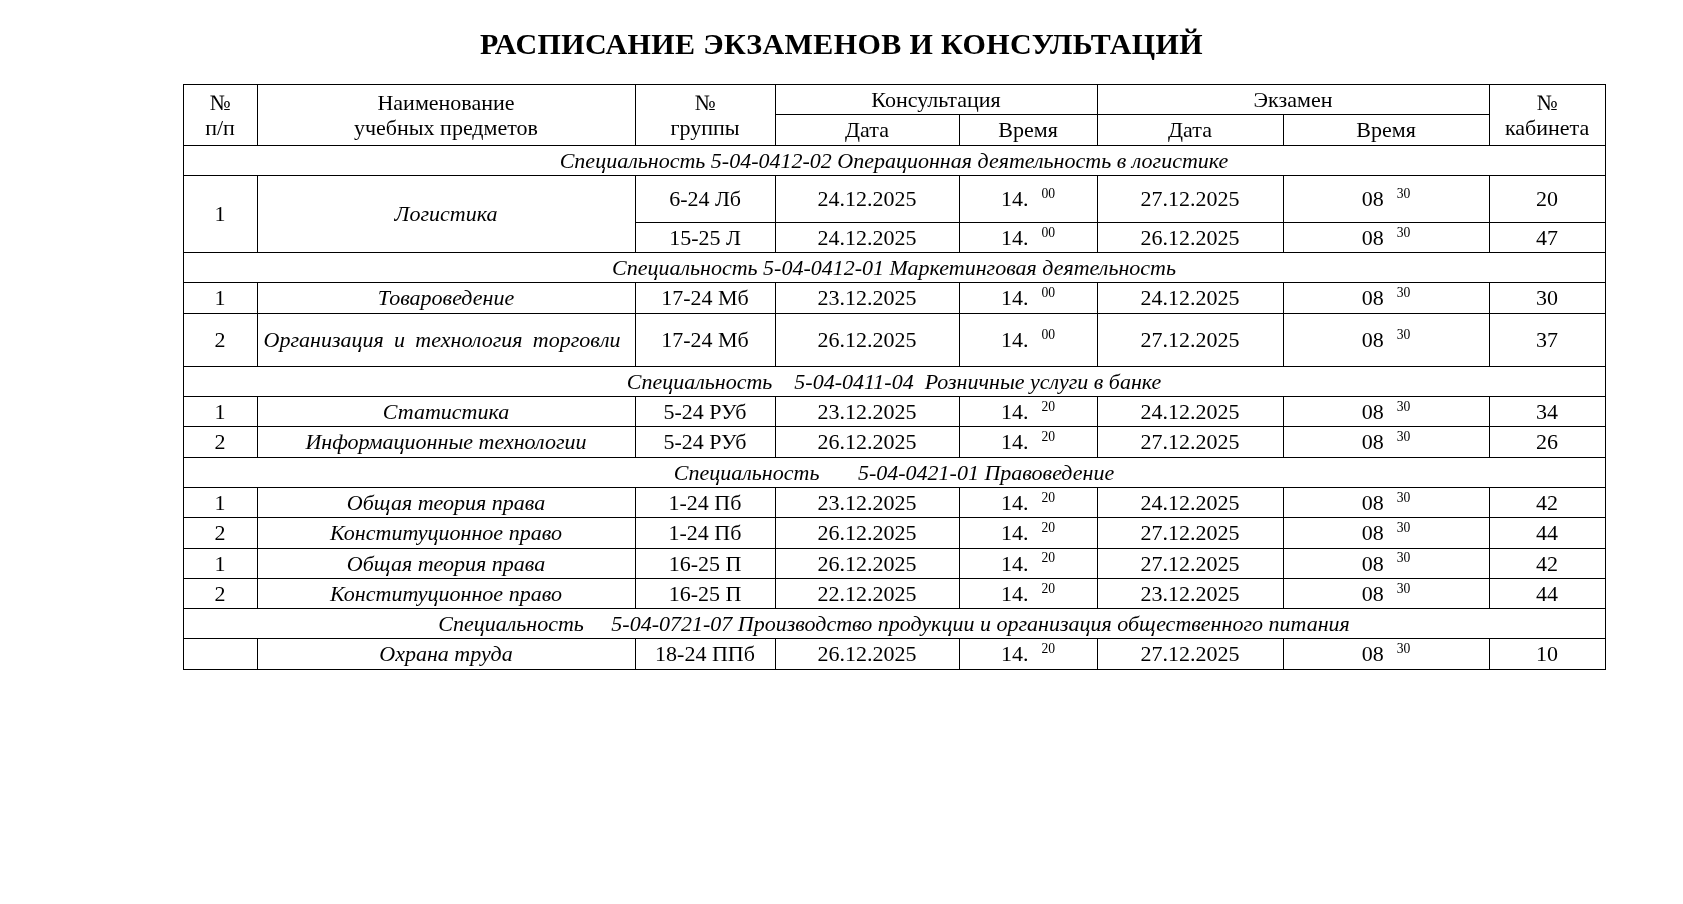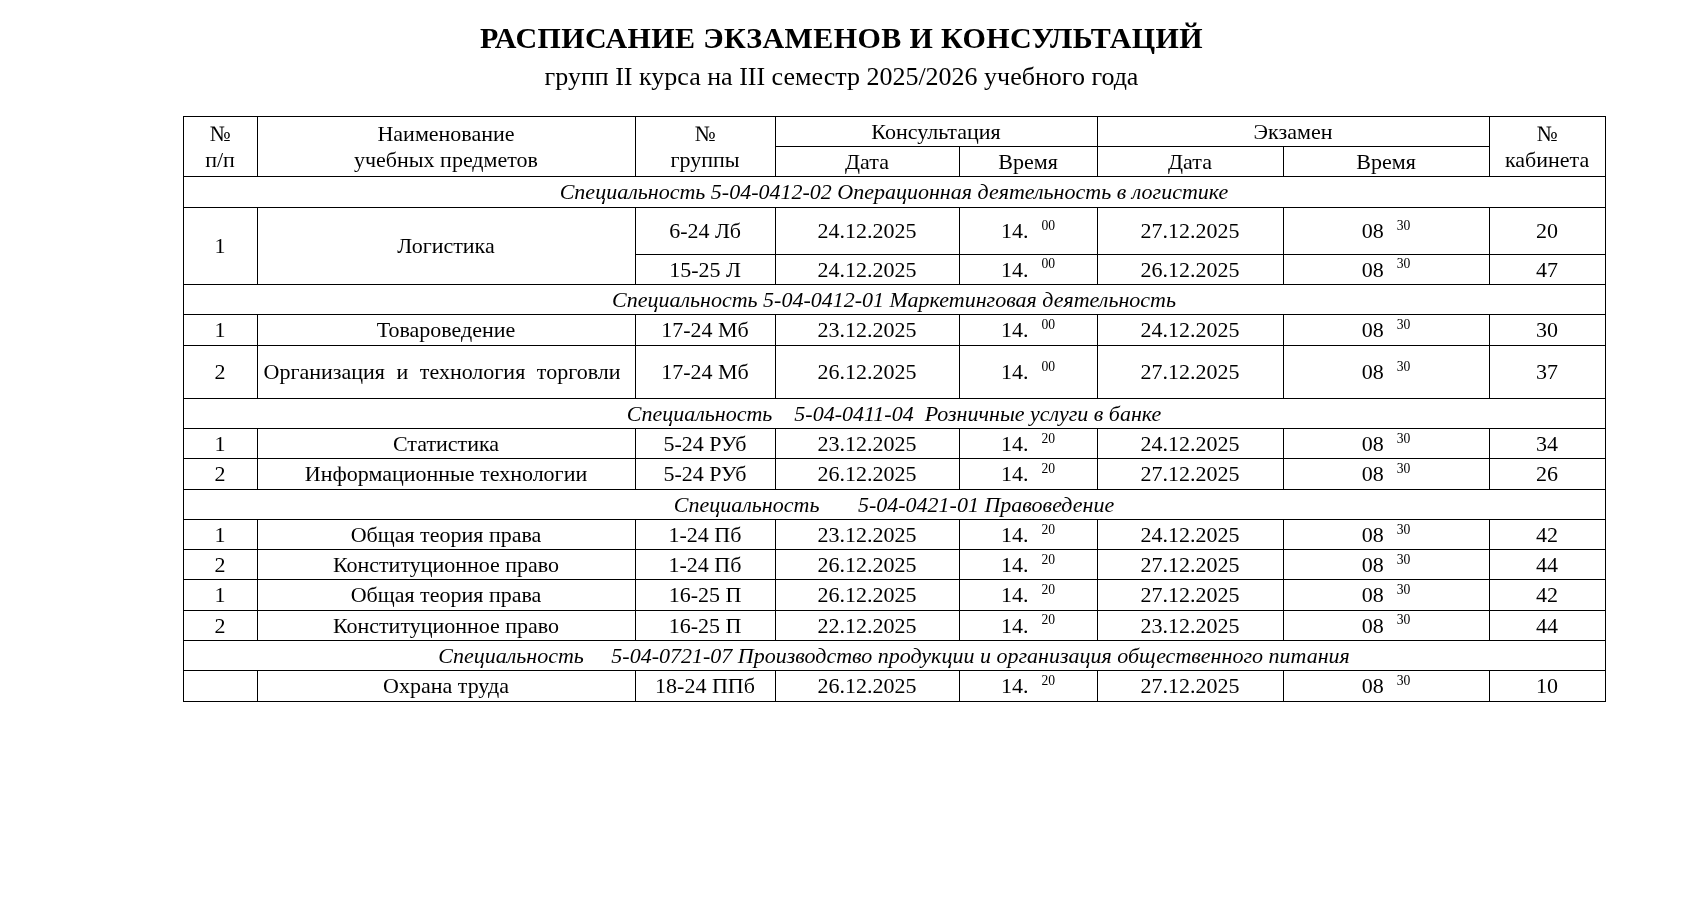--- a/index.html
+++ b/index.html
@@ -13,21 +13,21 @@
     height: 904px;
     font-family: "Liberation Serif", "DejaVu Serif", serif;
     color: #000000;
     overflow: hidden;
   }
   .page {
     width: 1683px;
     height: 904px;
     position: relative;
     box-sizing: border-box;
-    padding: 3px;
+    padding: 9px;
   }
   
   .title-block {
     text-align: center;
     padding-top: 18px;
   }
   .doc-title {
     font-size: 30px;
     font-weight: bold;
     letter-spacing: 0.4px;
@@ -81,20 +81,21 @@
     font-size: 22px;
     padding: 7px 6px 7px 14px;
     white-space: pre;
     margin-left: 32px;
   }
   
   td.subject {
     text-align: left;
     padding-left: 14px;
     padding-right: 10px;
+    font-style: italic;
   }
   td.subject.justify {
     text-align: justify;
     text-align-last: justify;
     padding-right: 14px;
   }
   td.subject.italic {
   }
   
   .time sup {
@@ -107,21 +108,20 @@
   .row-tall td { height: 42px; }
   .row-double td { height: 48px; }
 </style>
 </head>
 <body>
 
 <div class="page">
 
   <div class="title-block">
     <h1 class="doc-title">РАСПИСАНИЕ ЭКЗАМЕНОВ И  КОНСУЛЬТАЦИЙ</h1>
-    <p class="doc-subtitle">групп II курса на III семестр 2025/2026 учебного года</p>
   </div>
 
   <div class="table-wrap">
     <table class="schedule">
       <colgroup>
         <col class="c-num">
           <col class="c-subject">
           <col class="c-group">
         <col class="c-cdate">
           <col class="c-ctime">

